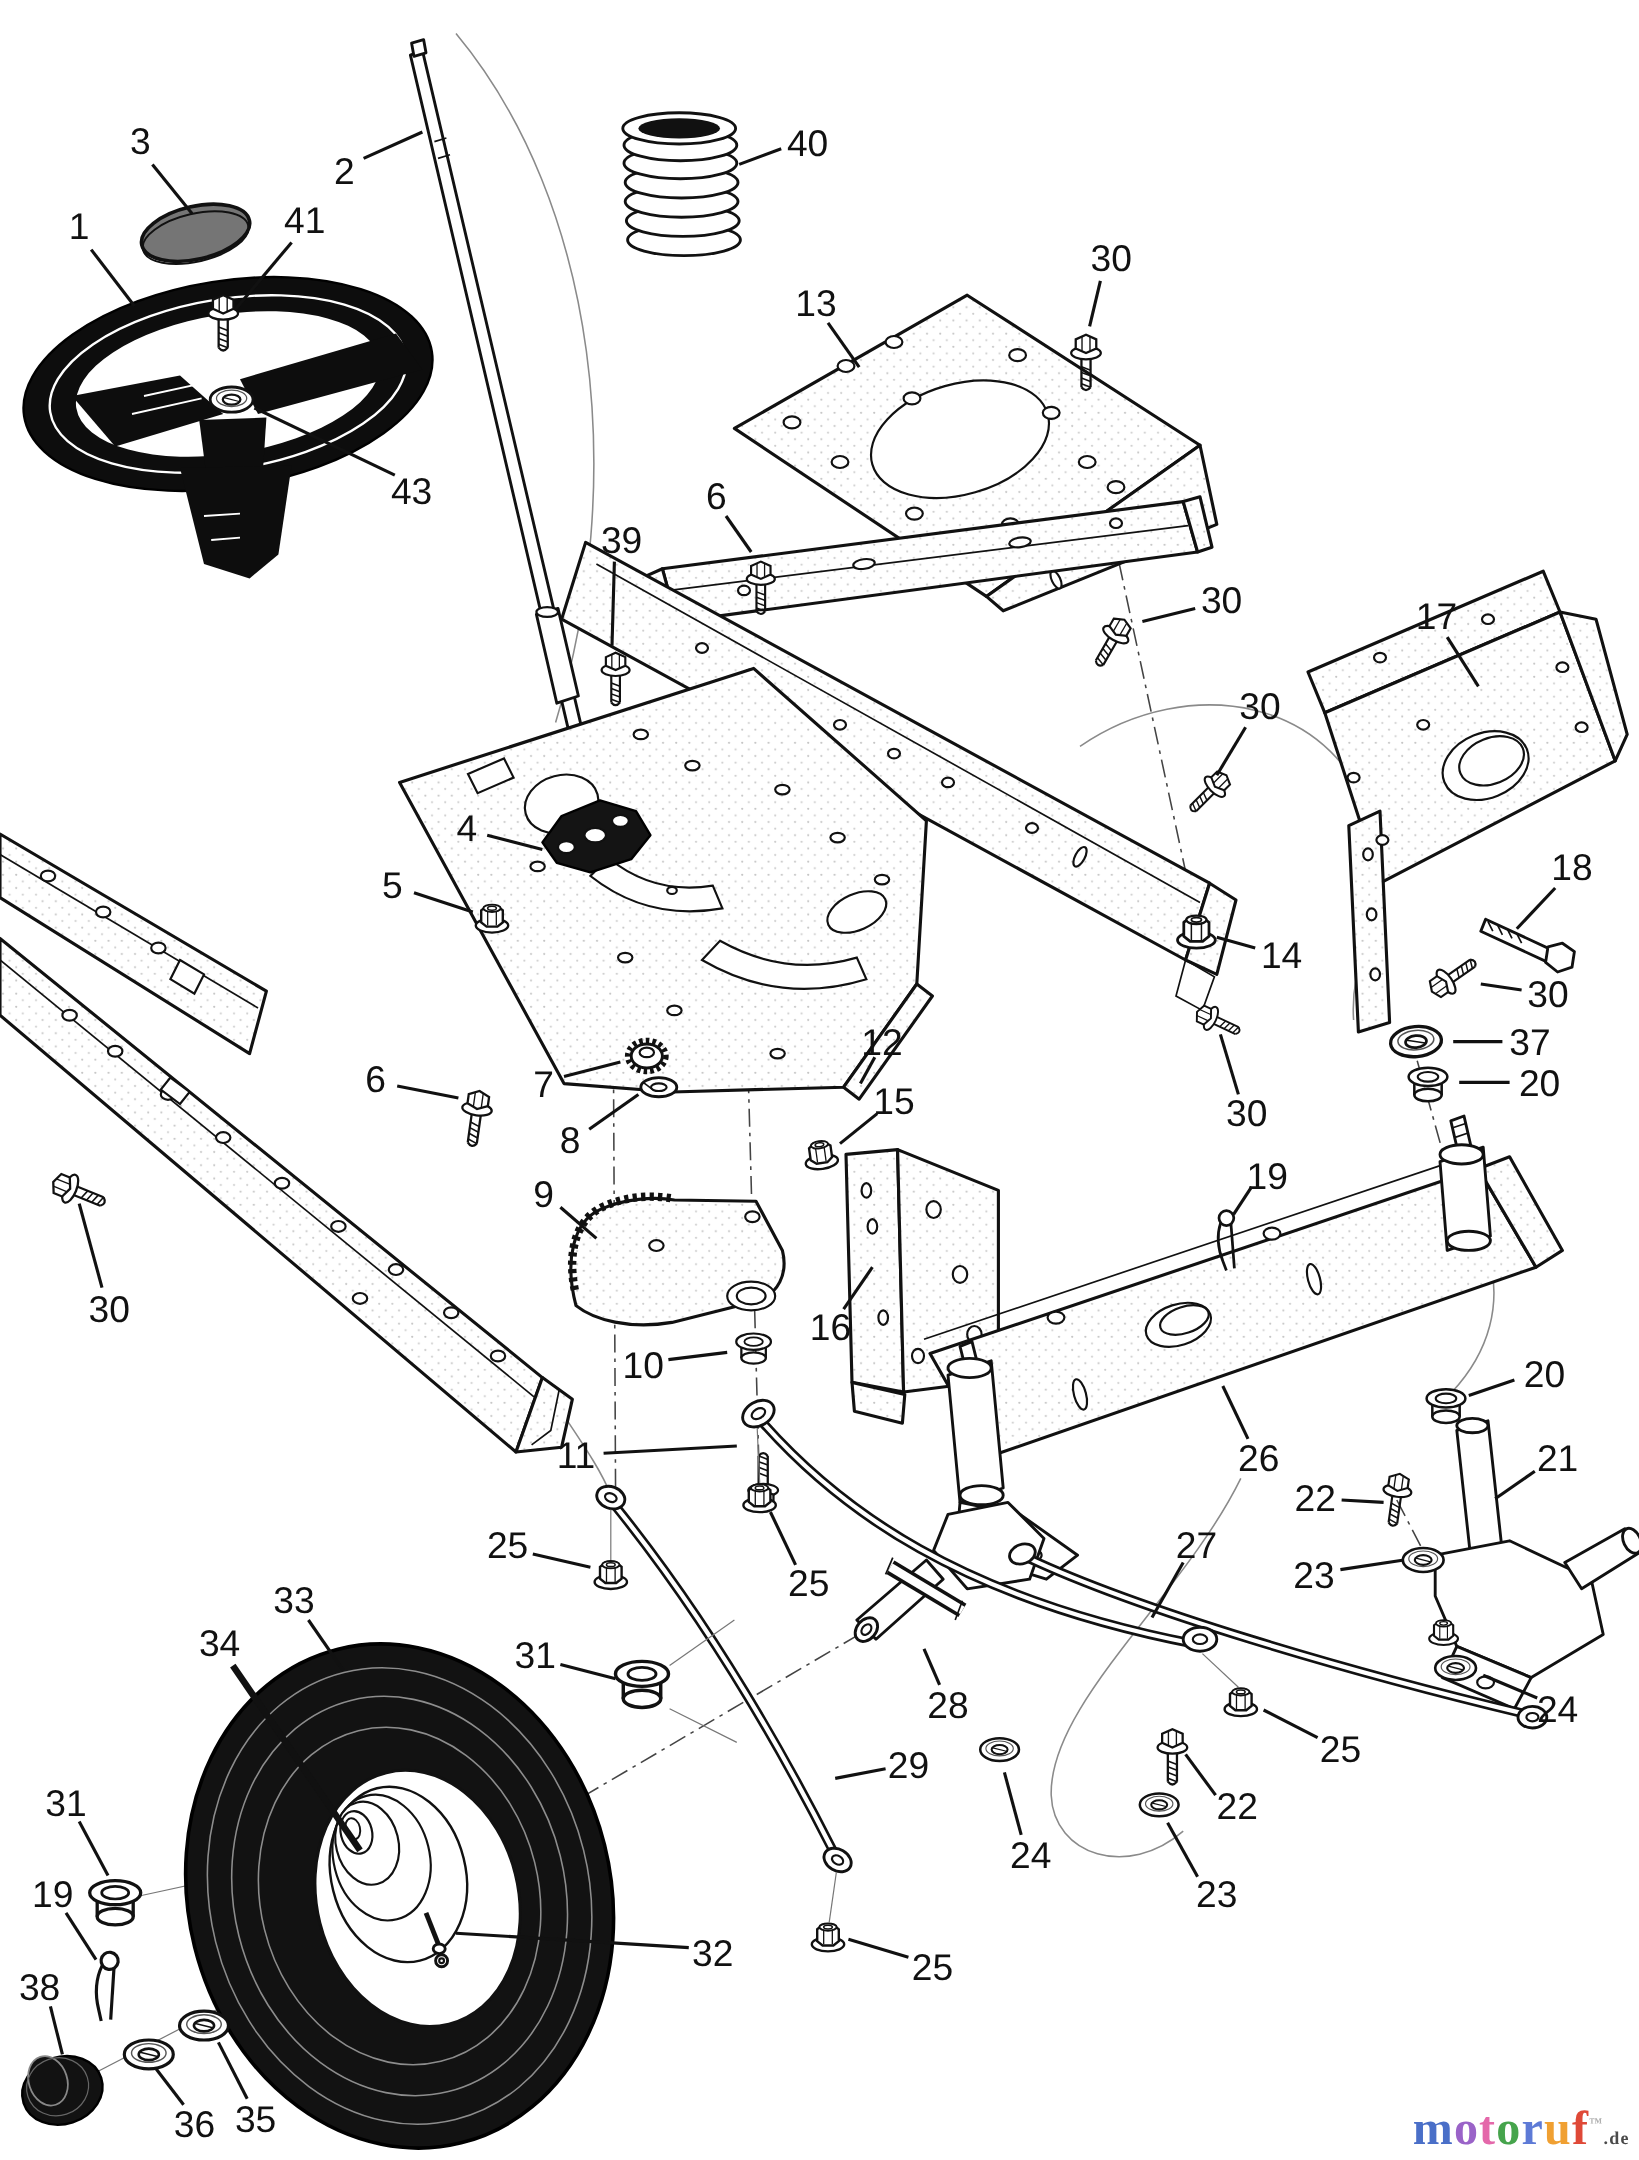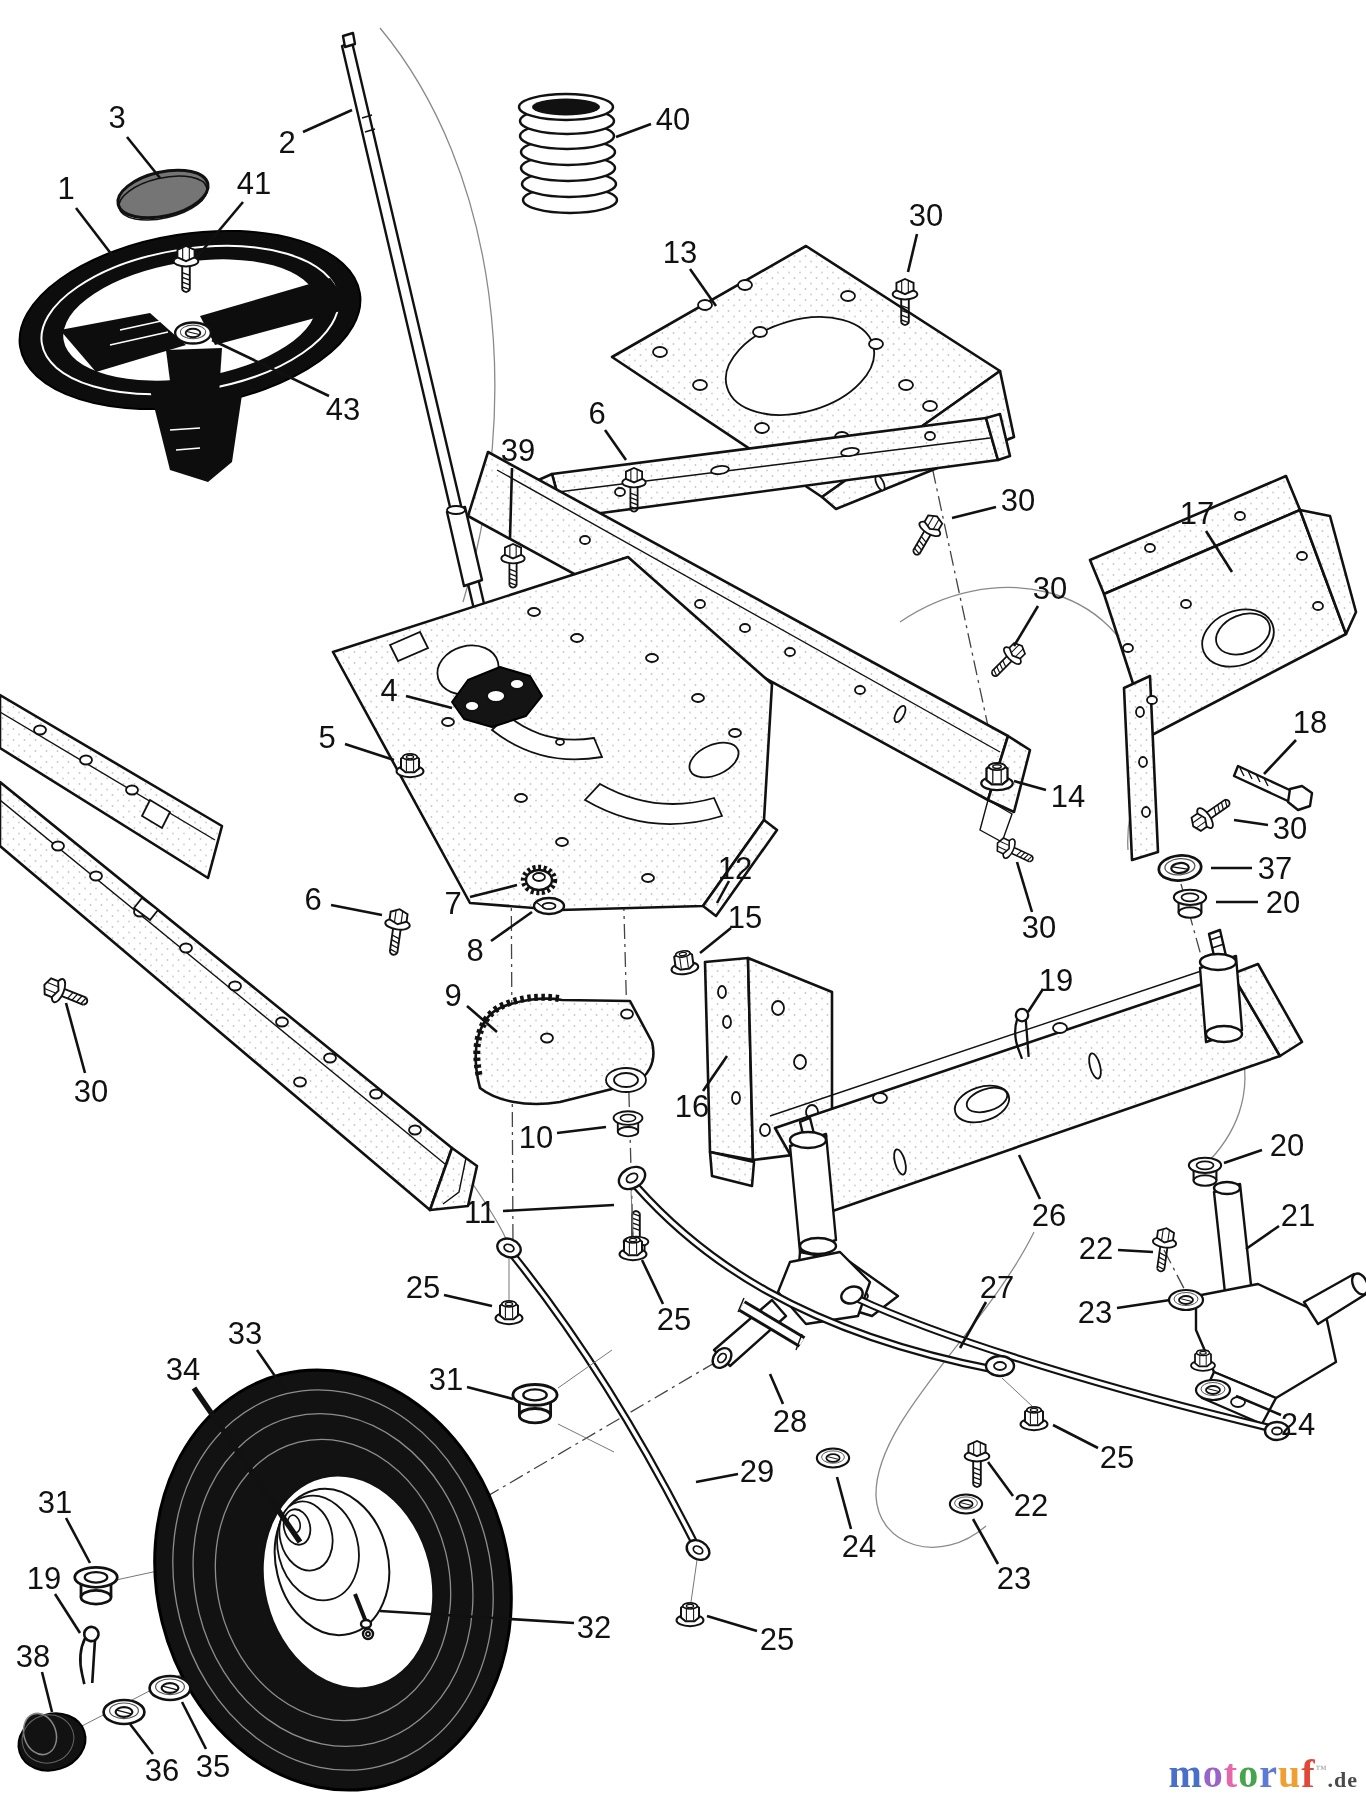--- a/index.html
+++ b/index.html
@@ -11,21 +11,21 @@
   .pb  {fill:#141414;stroke:#000;stroke-width:2;stroke-linejoin:round;}
   .hole{fill:#fff;stroke:#111;stroke-width:1.8;}
   .thin{fill:none;stroke:#111;stroke-width:1.4;}
   .phant{fill:none;stroke:#8a8a8a;stroke-width:1.3;}
   .proj {fill:none;stroke:#777;stroke-width:1;}
   .dd  {fill:none;stroke:#444;stroke-width:1.3;stroke-dasharray:15 5 3 5;}
   .leader{stroke:#111;stroke-width:2.6;}
   .leader.thick{stroke-width:5.5;}
   .lbl{font-family:"Liberation Sans",sans-serif;font-size:31px;fill:#111;text-anchor:middle;}
   .logo{position:absolute;right:8px;bottom:6px;font-family:"Liberation Serif",serif;font-weight:bold;font-size:40px;line-height:1;letter-spacing:1px;white-space:nowrap;}
-  .logo .de{font-size:22px;color:#4a4a4a;font-weight:bold;}
+  .logo .de{font-size:15px;color:#4a4a4a;font-weight:bold;}
   .logo .tm{font-size:11px;color:#b0b0b0;vertical-align:super;}
 </style>
 </head>
 <body>
 
 <div id="stage">
 <svg id="diagram-svg" viewBox="0 0 1366 1800" width="1366" height="1800" xmlns="http://www.w3.org/2000/svg">
   <defs>
     <pattern id="stip" width="11" height="11" patternUnits="userSpaceOnUse">
       <rect width="11" height="11" fill="#ffffff"></rect>

